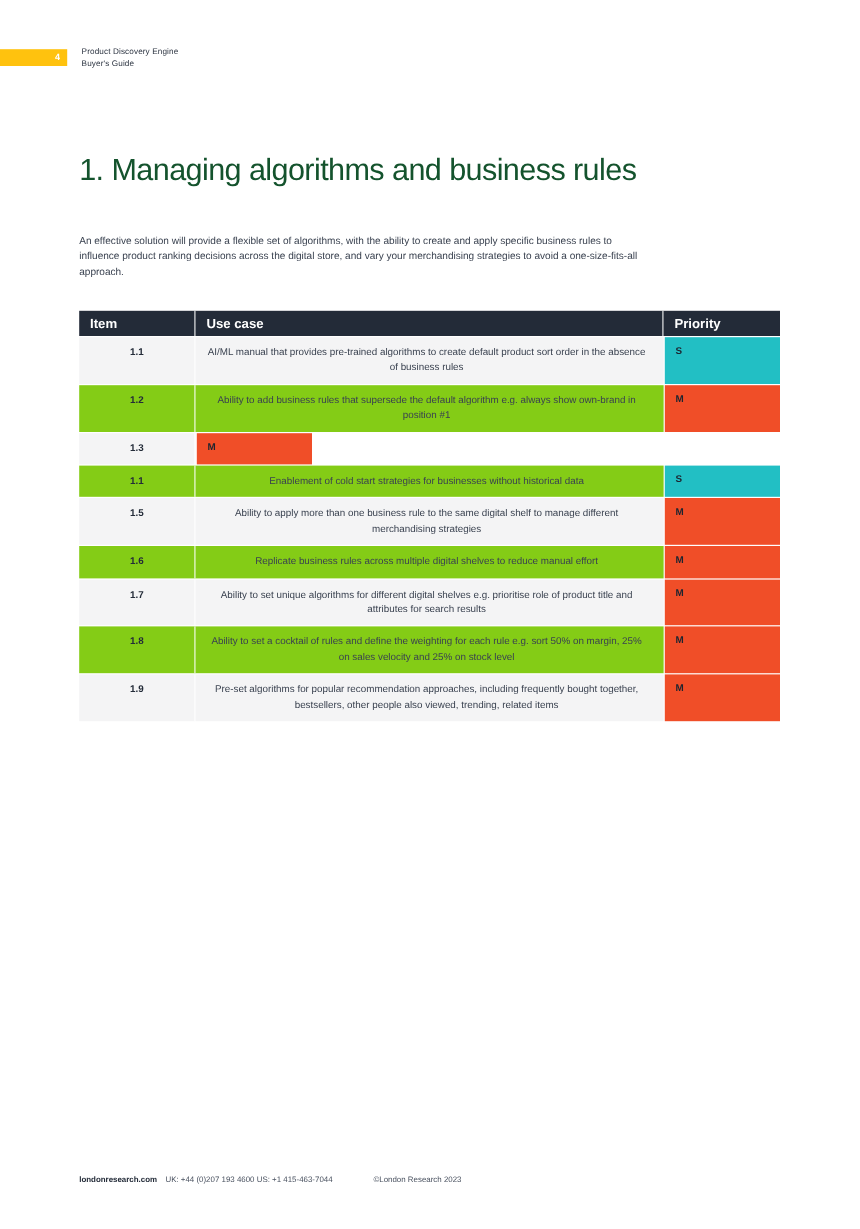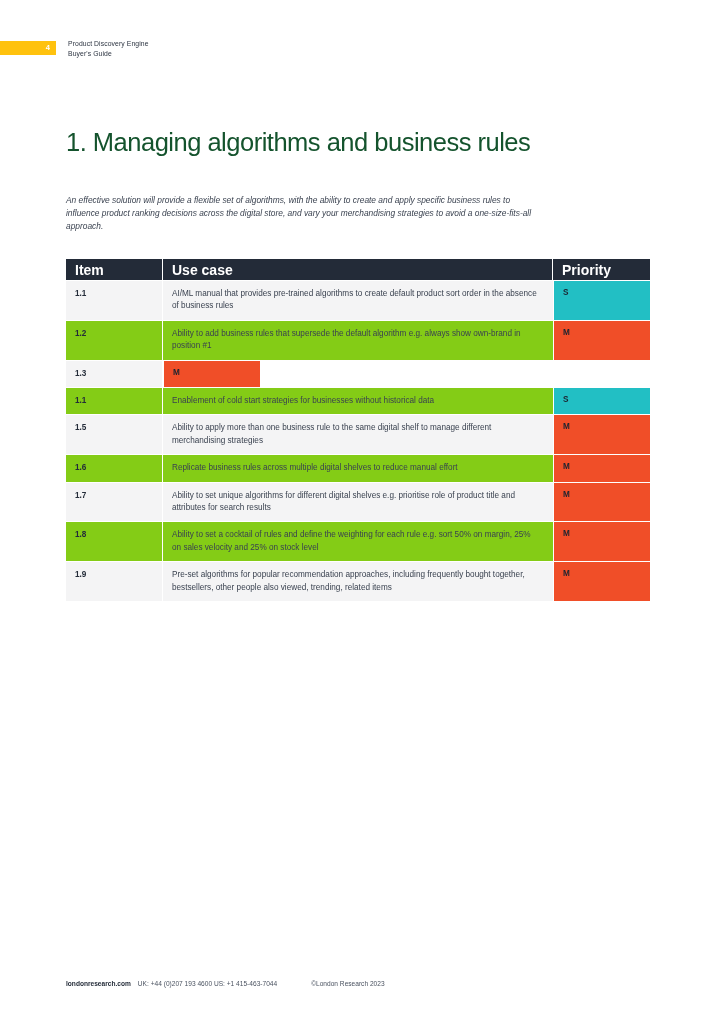--- a/index.html
+++ b/index.html
@@ -66,21 +66,20 @@
 
   
   .intro {
     position: absolute;
     left: 66px;
     top: 194px;
     width: 478px;
     font-size: 8.4px;
     line-height: 13.2px;
     color: #3a4250;
-    font-style: italic;
   }
 
   
   .table {
     position: absolute;
     left: 66px;
     top: 259px;
     width: 584px;
   }
   .trow {
@@ -90,38 +89,39 @@
   }
   .c-item   { width: 97px;  flex: 0 0 97px; }
   .c-use    { flex: 1 1 auto; }
   .c-pri    { width: 97px;  flex: 0 0 97px; }
 
   
   .thead { height: 21px; }
   .thead .cell {
     background: #232b38;
     color: #ffffff;
-    font-size: 14px;
+    font-size: 11px;
     font-weight: bold;
     display: flex;
     align-items: center;
     padding-left: 9px;
     box-sizing: border-box;
     height: 21px;
   }
   .thead .c-item { border-right: 1px solid #ffffff; }
   .thead .c-use  { border-right: 1px solid #ffffff; }
 
   
   .tbody .trow { margin-top: 1px; }
   .tbody .cell {
     box-sizing: border-box;
     padding: 7px 9px 7px 9px;
     font-size: 8.2px;
     line-height: 12.4px;
+    text-align: center;
   }
   .tbody .c-item {
     font-weight: bold;
     color: #242c39;
     border-right: 1px solid #ffffff;
   }
   .tbody .c-use {
     color: #3a4250;
     padding-right: 14px;
   }

